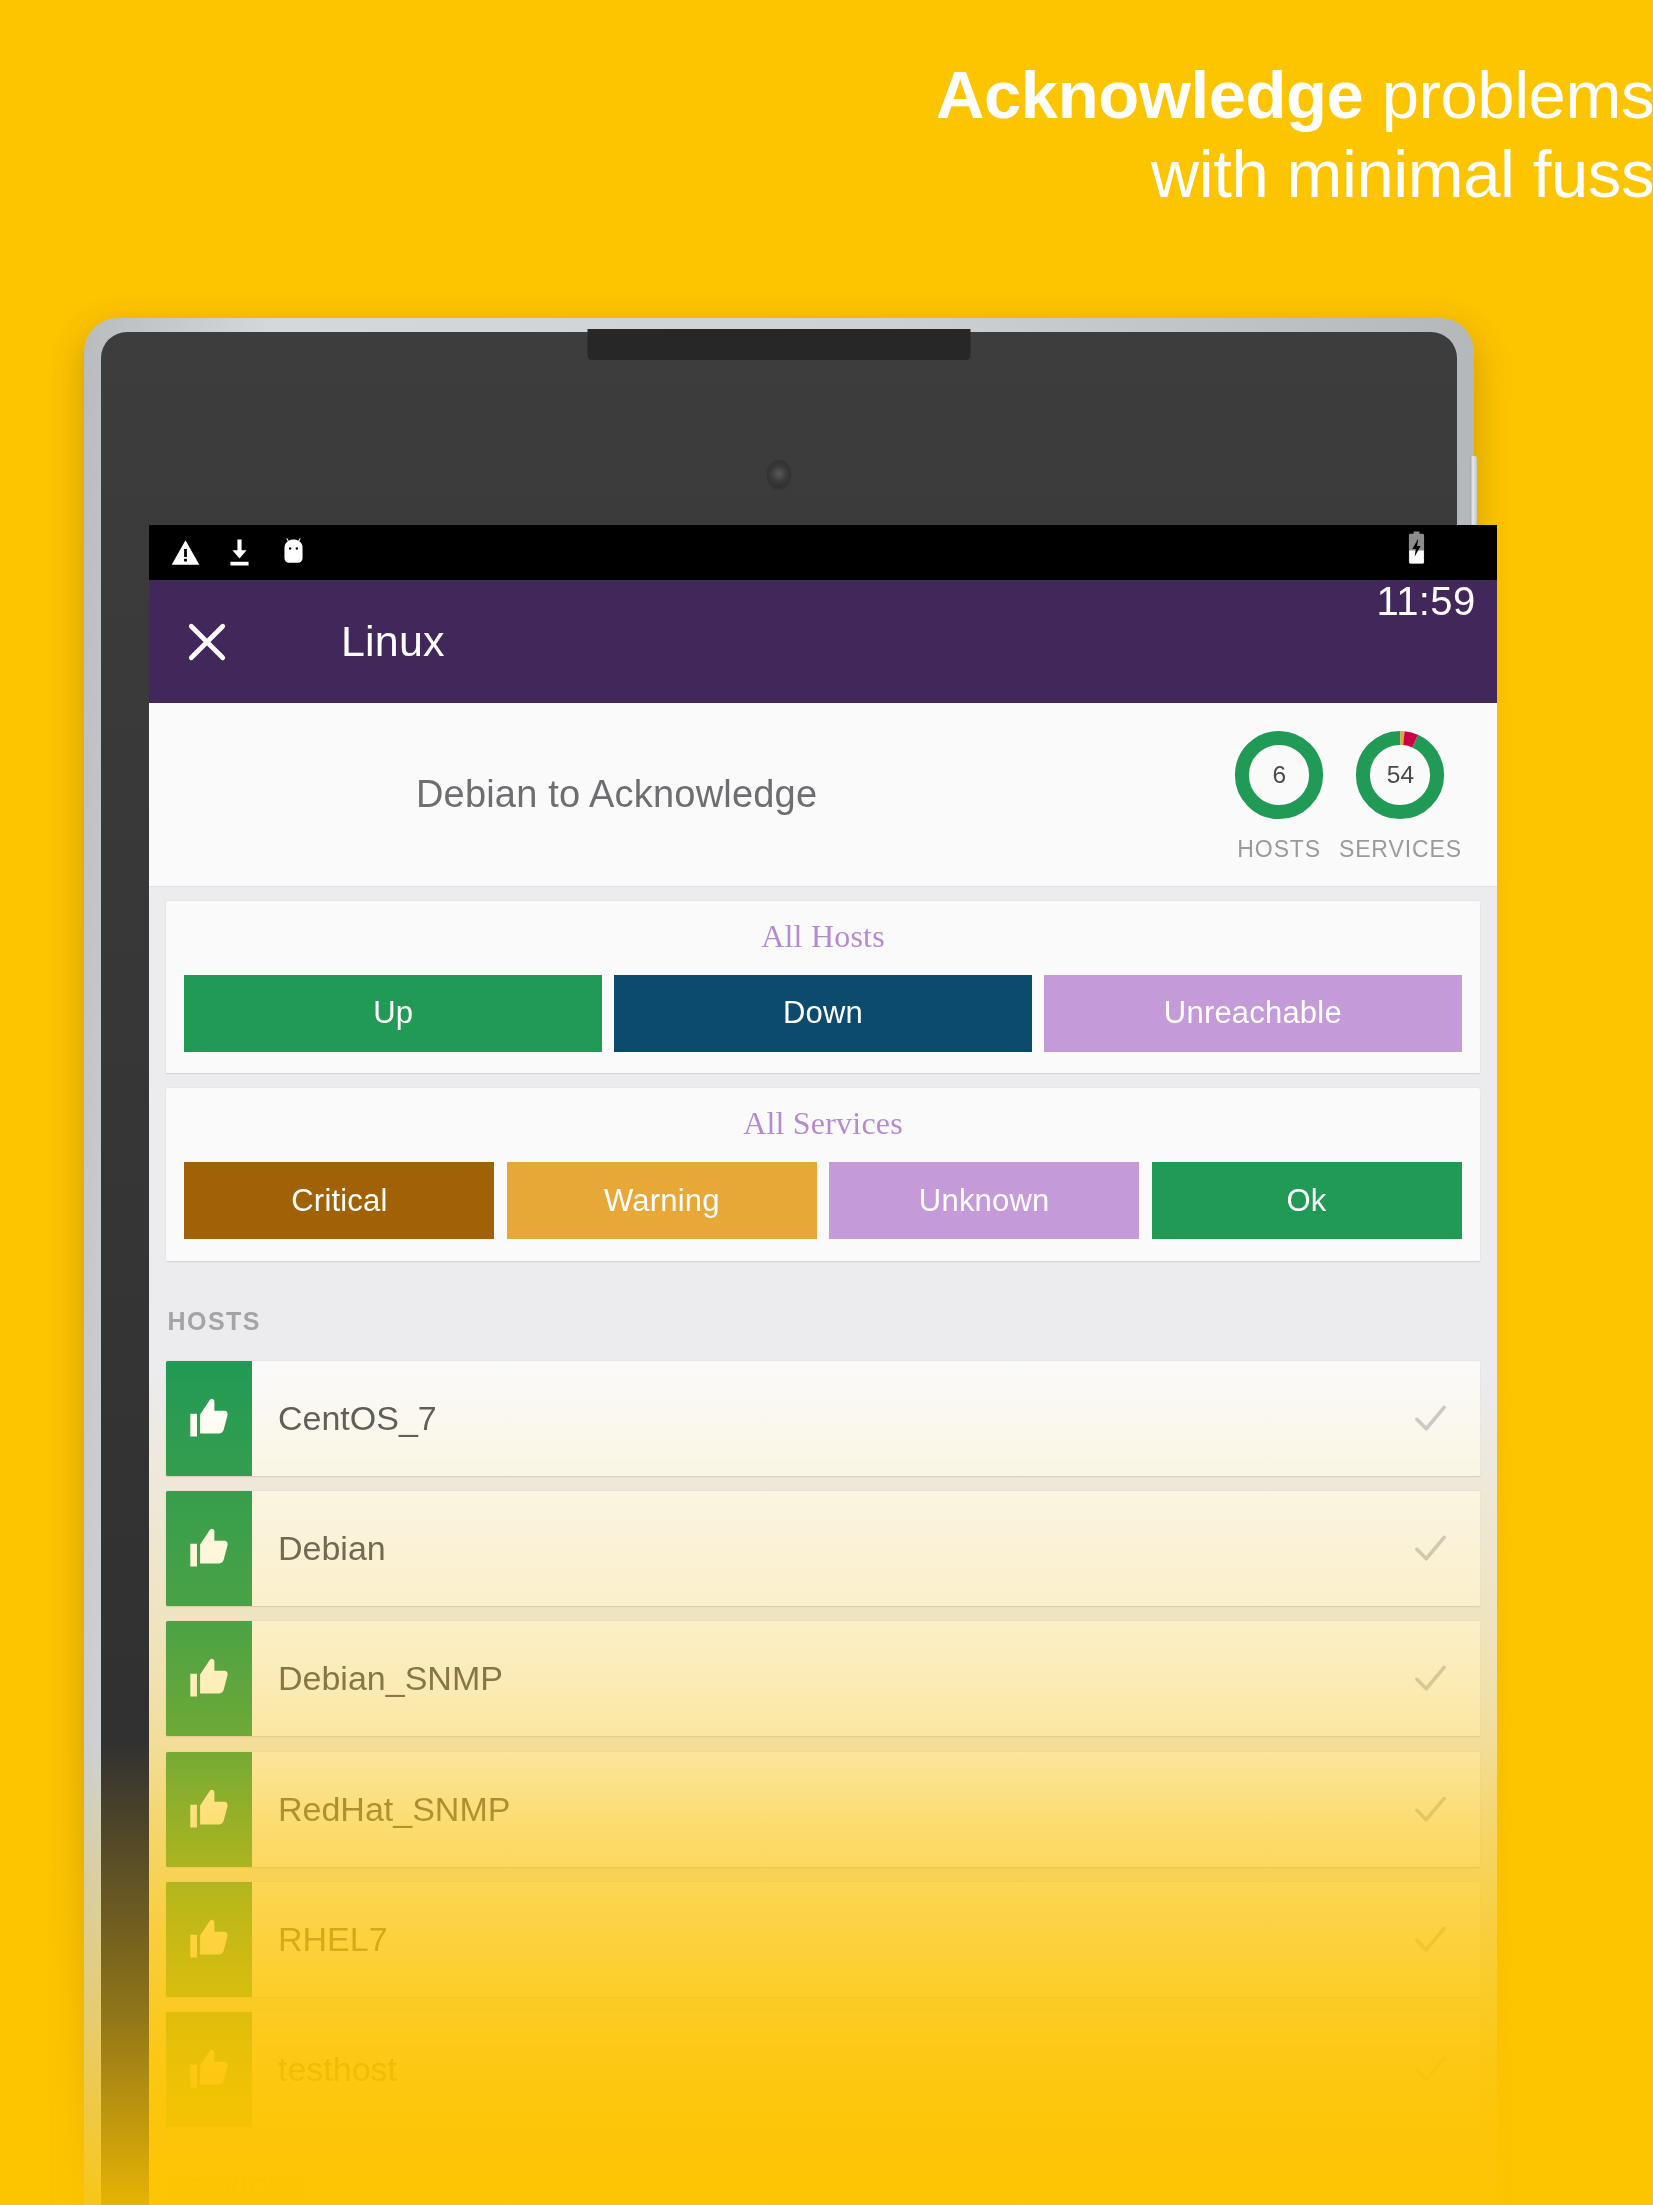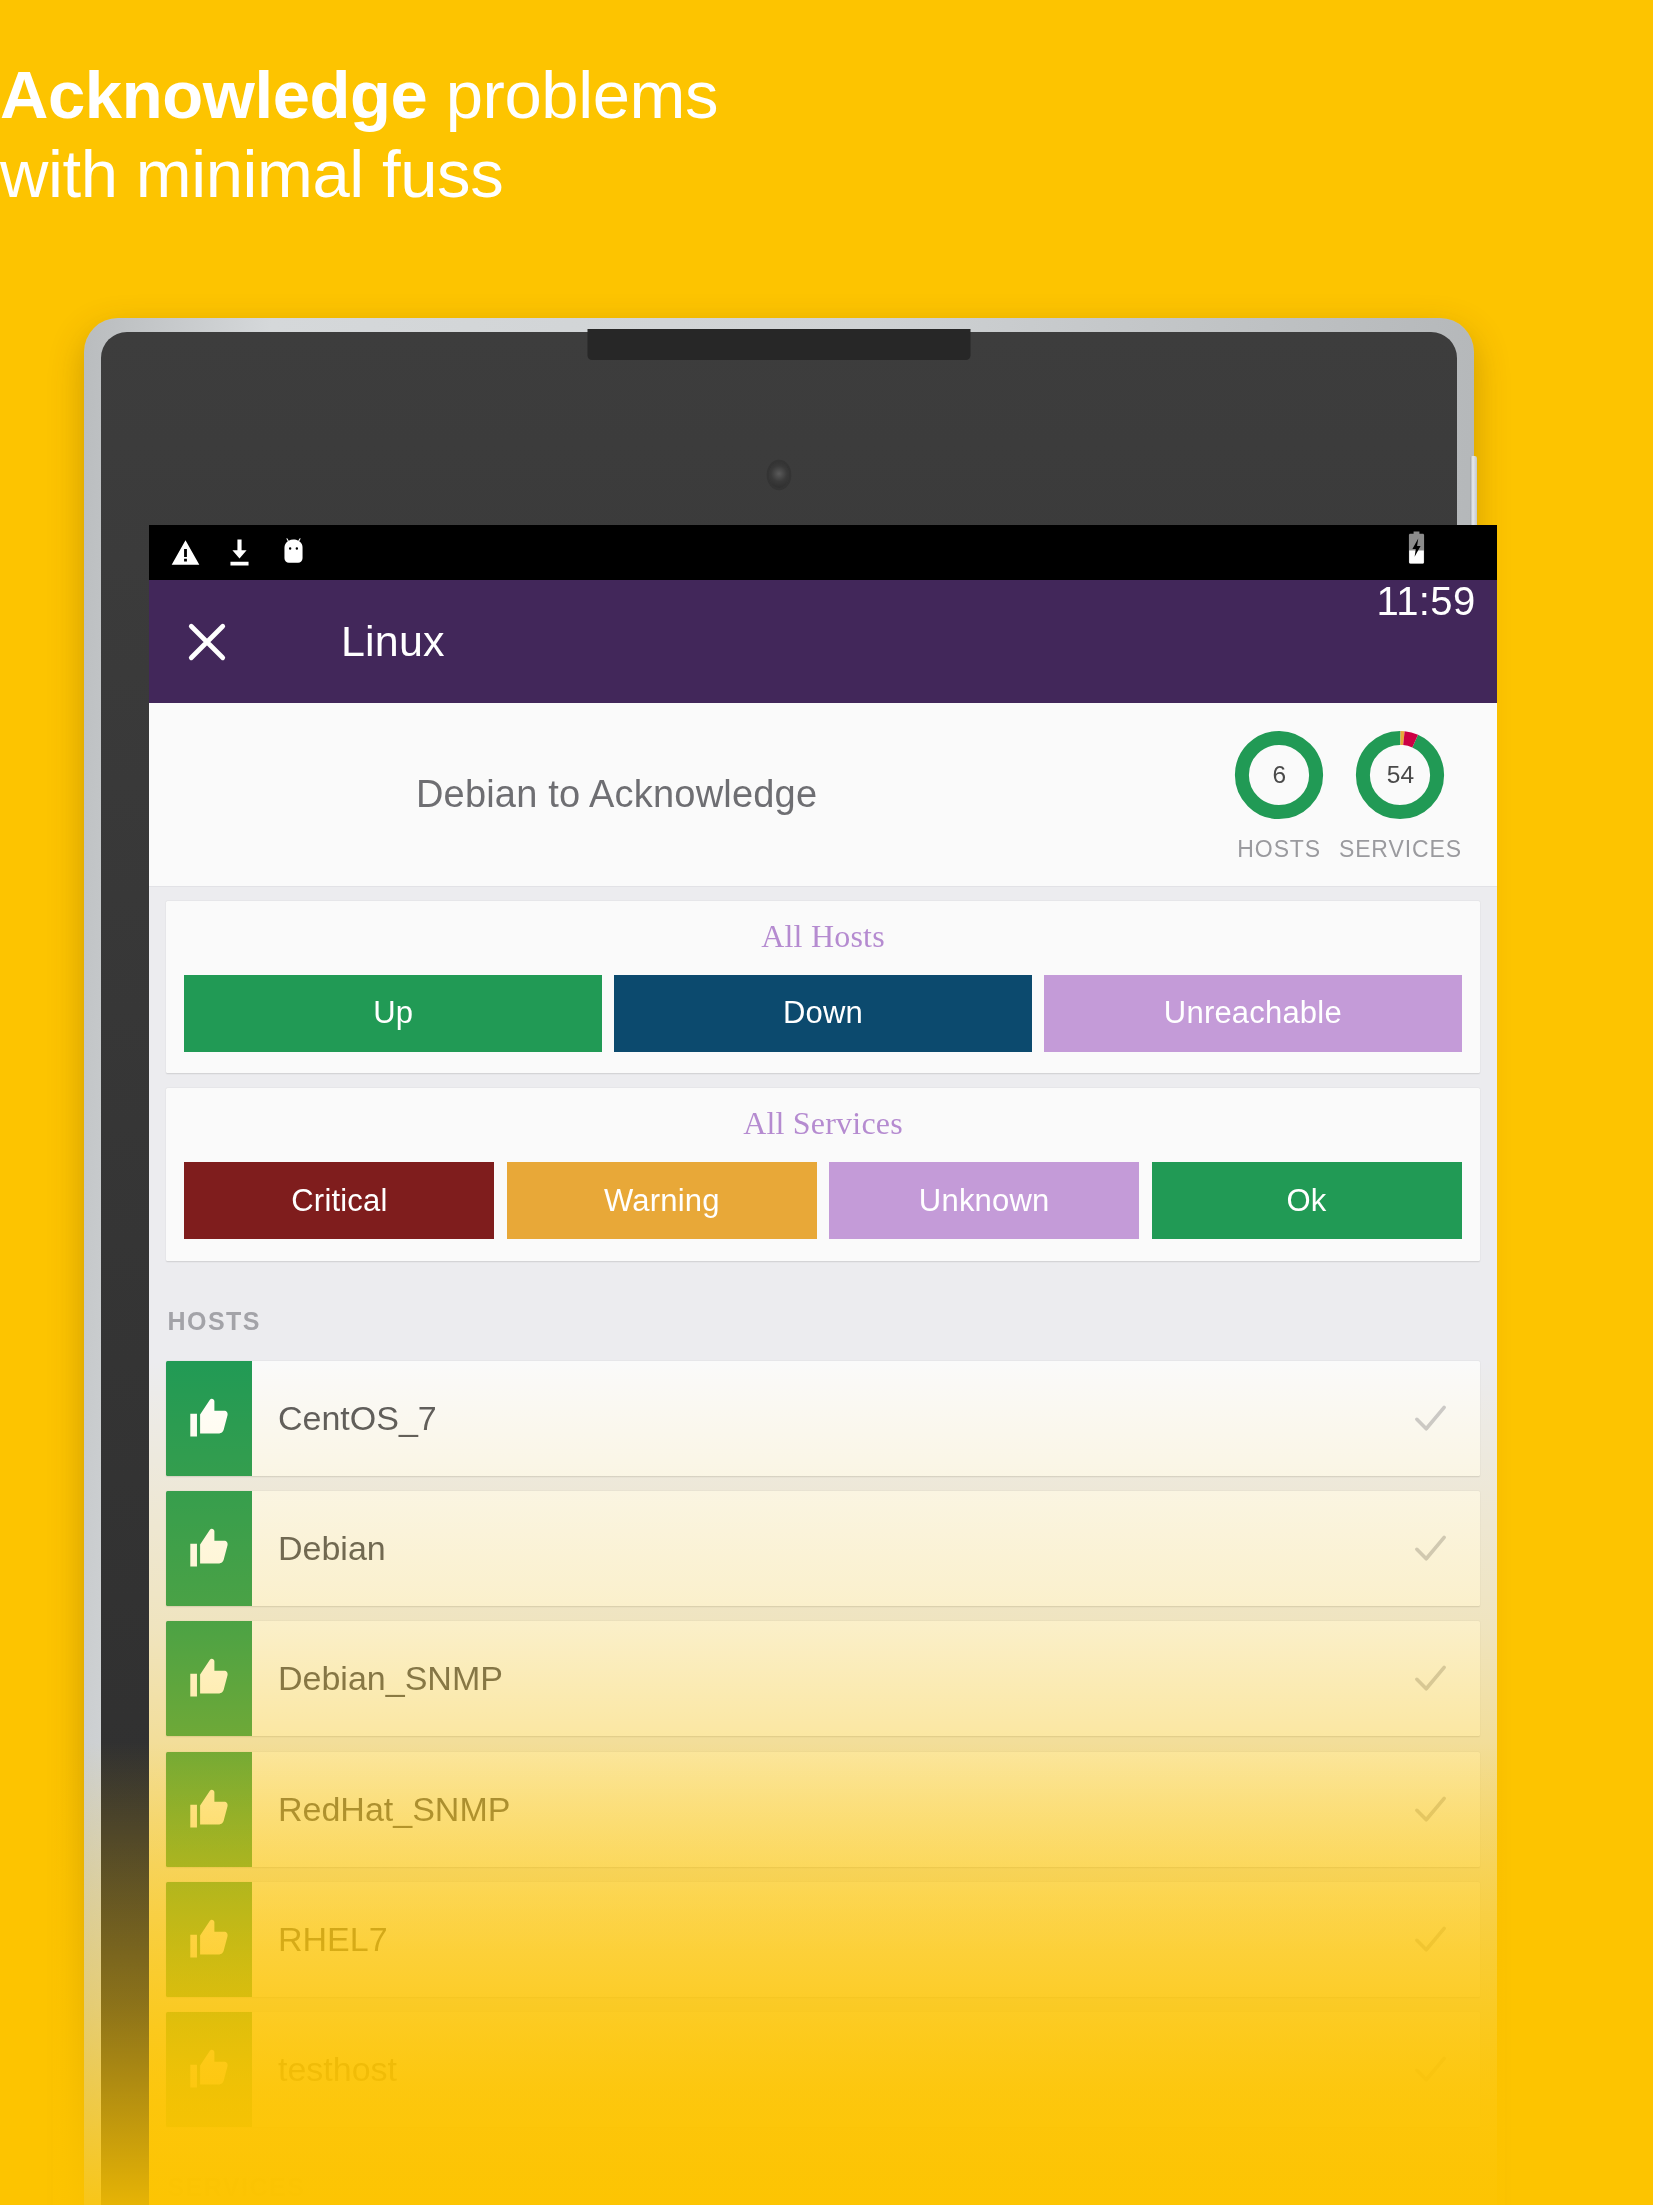--- a/index.html
+++ b/index.html
@@ -7,21 +7,21 @@
   body {
     background:#FDC400;
     font-family:"Liberation Sans", sans-serif;
     overflow:hidden;
     position:relative;
   }
 
   
   .promo {
     position:absolute; top:0; left:0; width:1654px; height:306px;
-    display:flex; flex-direction:column; align-items:flex-start; justify-content:flex-start;
+    display:flex; flex-direction:column; align-items:flex-end; justify-content:flex-start;
     padding-top:55px;
     color:#ffffff; text-align:center;
     line-height:1.18;
     letter-spacing:-0.4px;
   }
   .promo-line { font-size:67px; font-weight:400; white-space:nowrap; }
   .promo-strong { font-weight:700; }
 
   
   .device {
@@ -273,21 +273,21 @@
         <div class="fbtns">
           <div class="fbtn" style="background:#219A55">Up</div>
           <div class="fbtn" style="background:#0c4a6e">Down</div>
           <div class="fbtn" style="background:#C49BD8">Unreachable</div>
         </div>
       </div>
 
       <div class="fcard">
         <div class="fcard-title">All Services</div>
         <div class="fbtns">
-          <div class="fbtn" style="background:#7f1d1d">Critical</div>
+          <div class="fbtn" style="background:#a16207">Critical</div>
           <div class="fbtn" style="background:#E8A838">Warning</div>
           <div class="fbtn" style="background:#C49BD8">Unknown</div>
           <div class="fbtn" style="background:#219A55">Ok</div>
         </div>
       </div>
 
     </div>
 
     <div class="sect-header">HOSTS</div>
 

